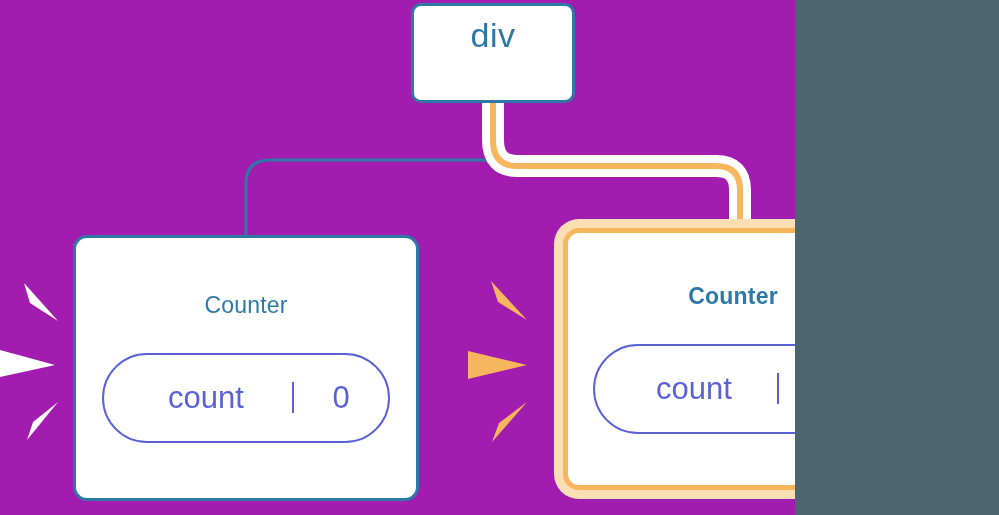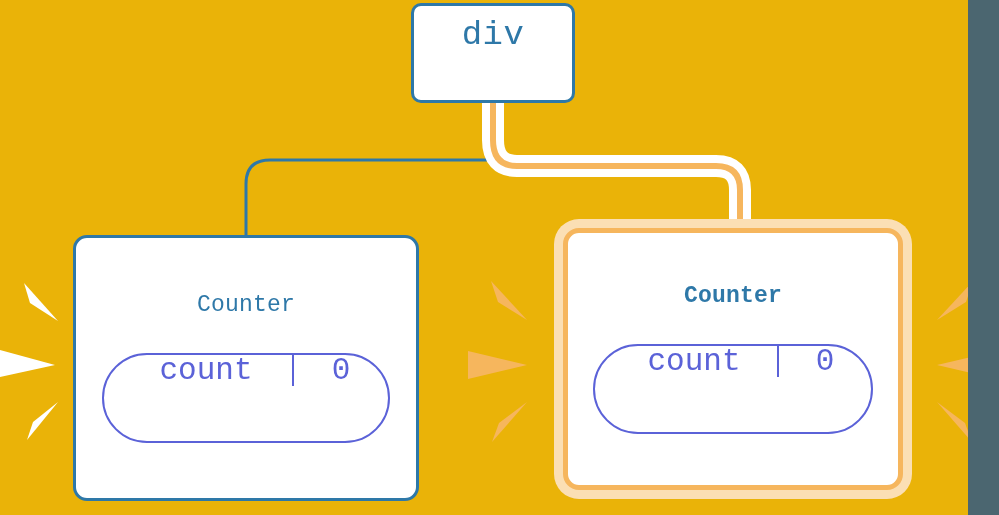--- a/index.html
+++ b/index.html
@@ -3,25 +3,25 @@
 <meta charset="utf-8">
 <title>Component Tree Diagram</title>
 <style>
   html, body {
     margin: 0;
     padding: 0;
     background: #4b6670;
   }
   #stage {
     position: relative;
-    width: 968px;
+    width: 795px;
     height: 515px;
-    background: #eab308;
+    background: #a21caf;
     overflow: hidden;
-    font-family: Liberation Mono, monospace;
+    font-family: Liberation Sans, sans-serif;
   }
 
   
   #wires {
     position: absolute;
     left: 0; top: 0;
     width: 999px; height: 515px;
     pointer-events: none;
   }
 
@@ -82,21 +82,21 @@
     color: #2e78a8;
     line-height: 1;
     margin-bottom: 36px;
     letter-spacing: 0.2px;
   }
   .node-title.bold { font-weight: 700; }
 
   
   .state-pill {
     display: flex;
-    align-items: flex-start;
+    align-items: center;
     border: 2px solid #5b62d8;
     border-radius: 999px;
     height: 86px;
     overflow: hidden;
   }
   .state-key, .state-val {
     display: flex;
     align-items: center;
     justify-content: center;
     color: #5b62d8;

